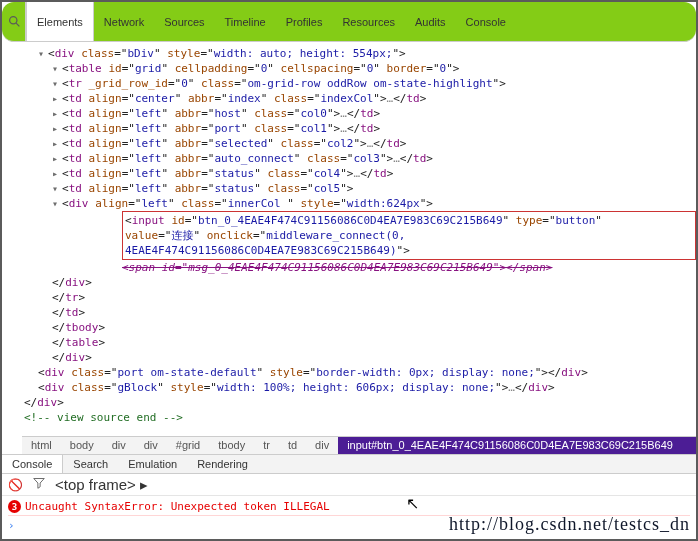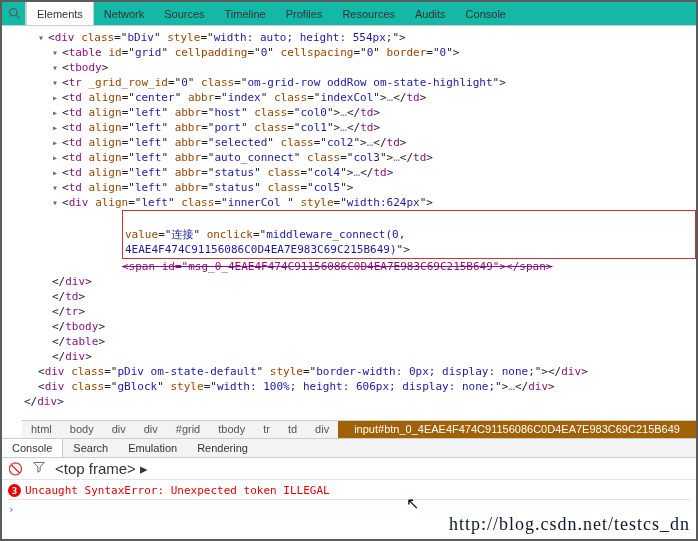--- a/index.html
+++ b/index.html
@@ -10,24 +10,25 @@
     background: #fff;
     width: 698px;
     height: 541px;
     border: 2px solid #5b5b5b;
     overflow: hidden;
     position: relative;
   }
   .toolbar {
     display: flex;
     align-items: center;
-    background: #14b8a6;
+    background: #84cc16;
     border-bottom: 1px solid #ccc;
-    height: 24px;
+    height: 40px;
     padding: 0 2px;
+    border-radius: 12px;
   }
   .toolbar .search-icon {
     width: 22px;
     text-align: center;
     font-size: 13px;
     color: #5a5a5a;
     border-right: 1px solid #ccc;
     height: 100%;
     display: flex;
     align-items: center;
@@ -89,24 +90,23 @@
     font-family: "Lucida Grande", "Segoe UI", Tahoma, sans-serif;
     margin-left: 20px;
   }
   .crumbs .crumb {
     padding: 2px 9px;
     color: #555;
     border-right: 0;
     cursor: pointer;
   }
   .crumbs .crumb.sel {
-    background: #a16207;
+    background: #4c1d95;
     color: #fff;
     flex: 1;
-    text-align: center;
   }
   .console-tabs {
     display: flex;
     background: #f3f3f3;
     border-top: 1px solid #ccc;
     border-bottom: 1px solid #ccc;
     height: 20px;
     align-items: center;
   }
   .console-tabs .tab {
@@ -209,47 +209,47 @@
   <div class="tab">Timeline</div>
   <div class="tab">Profiles</div>
   <div class="tab">Resources</div>
   <div class="tab">Audits</div>
   <div class="tab">Console</div>
 </div>
 
 <div class="elements-panel">
   <div class="node"><span class="ch"></span><span class="arrow open"></span><span>&lt;<span class="t">div</span> <span class="an">class</span>="<span class="av">bDiv</span>" <span class="an">style</span>="<span class="av">width: auto; height: 554px;</span>"&gt;</span></div>
   <div class="node ch"><span class="ch"></span><span class="arrow open"></span><span>&lt;<span class="t">table</span> <span class="an">id</span>="<span class="av">grid</span>" <span class="an">cellpadding</span>="<span class="av">0</span>" <span class="an">cellspacing</span>="<span class="av">0</span>" <span class="an">border</span>="<span class="av">0</span>"&gt;</span></div>
-  <div class="node ch"><span class="ch ch"></span><span class="arrow open"></span><span>&lt;<span class="t">tbody</span>&gt;</span></div>
   <div class="node ch"><span class="ch ch ch"></span><span class="arrow open"></span><span>&lt;<span class="t">tr</span> <span class="an">_grid_row_id</span>="<span class="av">0</span>" <span class="an">class</span>="<span class="av">om-grid-row oddRow om-state-highlight</span>"&gt;</span></div>
   <div class="node ch"><span class="ch ch ch ch"></span><span class="arrow"></span><span>&lt;<span class="t">td</span> <span class="an">align</span>="<span class="av">center</span>" <span class="an">abbr</span>="<span class="av">index</span>" <span class="an">class</span>="<span class="av">indexCol</span>"&gt;<span class="dots">…</span>&lt;/<span class="t">td</span>&gt;</span></div>
   <div class="node ch"><span class="ch ch ch ch"></span><span class="arrow"></span><span>&lt;<span class="t">td</span> <span class="an">align</span>="<span class="av">left</span>" <span class="an">abbr</span>="<span class="av">host</span>" <span class="an">class</span>="<span class="av">col0</span>"&gt;<span class="dots">…</span>&lt;/<span class="t">td</span>&gt;</span></div>
   <div class="node ch"><span class="ch ch ch ch"></span><span class="arrow"></span><span>&lt;<span class="t">td</span> <span class="an">align</span>="<span class="av">left</span>" <span class="an">abbr</span>="<span class="av">port</span>" <span class="an">class</span>="<span class="av">col1</span>"&gt;<span class="dots">…</span>&lt;/<span class="t">td</span>&gt;</span></div>
   <div class="node ch"><span class="ch ch ch ch"></span><span class="arrow"></span><span>&lt;<span class="t">td</span> <span class="an">align</span>="<span class="av">left</span>" <span class="an">abbr</span>="<span class="av">selected</span>" <span class="an">class</span>="<span class="av">col2</span>"&gt;<span class="dots">…</span>&lt;/<span class="t">td</span>&gt;</span></div>
   <div class="node ch"><span class="ch ch ch ch"></span><span class="arrow"></span><span>&lt;<span class="t">td</span> <span class="an">align</span>="<span class="av">left</span>" <span class="an">abbr</span>="<span class="av">auto_connect</span>" <span class="an">class</span>="<span class="av">col3</span>"&gt;<span class="dots">…</span>&lt;/<span class="t">td</span>&gt;</span></div>
   <div class="node ch"><span class="ch ch ch ch"></span><span class="arrow"></span><span>&lt;<span class="t">td</span> <span class="an">align</span>="<span class="av">left</span>" <span class="an">abbr</span>="<span class="av">status</span>" <span class="an">class</span>="<span class="av">col4</span>"&gt;<span class="dots">…</span>&lt;/<span class="t">td</span>&gt;</span></div>
   <div class="node ch"><span class="ch ch ch ch"></span><span class="arrow open"></span><span>&lt;<span class="t">td</span> <span class="an">align</span>="<span class="av">left</span>" <span class="an">abbr</span>="<span class="av">status</span>" <span class="an">class</span>="<span class="av">col5</span>"&gt;</span></div>
   <div class="node ch"><span class="ch ch ch ch ch"></span><span class="arrow open"></span><span>&lt;<span class="t">div</span> <span class="an">align</span>="<span class="av">left</span>" <span class="an">class</span>="<span class="av">innerCol </span>" <span class="an">style</span>="<span class="av">width:624px</span>"&gt;</span></div>
   <div class="node ch" style="padding-left:98px;">
     <span class="highlight-box">
-      <br>
+      <span>&lt;<span class="t">input</span> <span class="an">id</span>="<span class="av">btn_0_4EAE4F474C91156086C0D4EA7E983C69C215B649</span>" <span class="an">type</span>="<span class="av">button</span>"</span><br>
       <span><span class="an">value</span>="<span class="av">连接</span>" <span class="an">onclick</span>="<span class="av">middleware_connect(0,</span></span><br>
       <span><span class="av">4EAE4F474C91156086C0D4EA7E983C69C215B649)</span>"&gt;</span>
     </span>
   </div>
-  <div class="node ch" style="padding-left:98px;"><span><span class="strike">&lt;span id="msg_0_4EAE4F474C91156086C0D4EA7E983C69C215B649"&gt;&lt;/span&gt;</span></span></div>
+  <div class="node ch" style="padding-left:98px;font-style:italic;"><span><span class="strike">&lt;span id="msg_0_4EAE4F474C91156086C0D4EA7E983C69C215B649"&gt;&lt;/span&gt;</span></span></div>
   <div class="node ch"><span class="ch ch ch ch ch ch"></span><span>&lt;/<span class="t">div</span>&gt;</span></div>
+  <div class="node ch"><span class="ch ch ch ch"></span><span>&lt;/<span class="t">tr</span>&gt;</span></div>
   <div class="node ch"><span class="ch ch ch ch ch"></span><span>&lt;/<span class="t">td</span>&gt;</span></div>
-  <div class="node ch"><span class="ch ch ch ch"></span><span>&lt;/<span class="t">tr</span>&gt;</span></div>
   <div class="node ch"><span class="ch ch ch"></span><span>&lt;/<span class="t">tbody</span>&gt;</span></div>
   <div class="node ch"><span class="ch ch"></span><span>&lt;/<span class="t">table</span>&gt;</span></div>
   <div class="node ch"><span class="ch"></span><span>&lt;/<span class="t">div</span>&gt;</span></div>
-  <div class="node ch"><span>&lt;<span class="t">div</span> <span class="an">class</span>="<span class="av">pDiv om-state-default</span>" <span class="an">style</span>="<span class="av">border-width: 0px; display: none;</span>"&gt;&lt;/<span class="t">div</span>&gt;</span></div>
+  <div class="node ch"><span>&lt;<span class="t">div</span> <span class="an">class</span>="<span class="av">port om-state-default</span>" <span class="an">style</span>="<span class="av">border-width: 0px; display: none;</span>"&gt;&lt;/<span class="t">div</span>&gt;</span></div>
   <div class="node ch"><span>&lt;<span class="t">div</span> <span class="an">class</span>="<span class="av">gBlock</span>" <span class="an">style</span>="<span class="av">width: 100%; height: 606px; display: none;</span>"&gt;<span class="dots">…</span>&lt;/<span class="t">div</span>&gt;</span></div>
   <div class="node"><span>&lt;/<span class="t">div</span>&gt;</span></div>
+  <div class="node"><span class="pn">&lt;!-- view source end --&gt;</span></div>
 </div>
 
 <div class="crumbs">
   <div class="crumb">html</div>
   <div class="crumb">body</div>
   <div class="crumb">div</div>
   <div class="crumb">div</div>
   <div class="crumb">#grid</div>
   <div class="crumb">tbody</div>
   <div class="crumb">tr</div>

